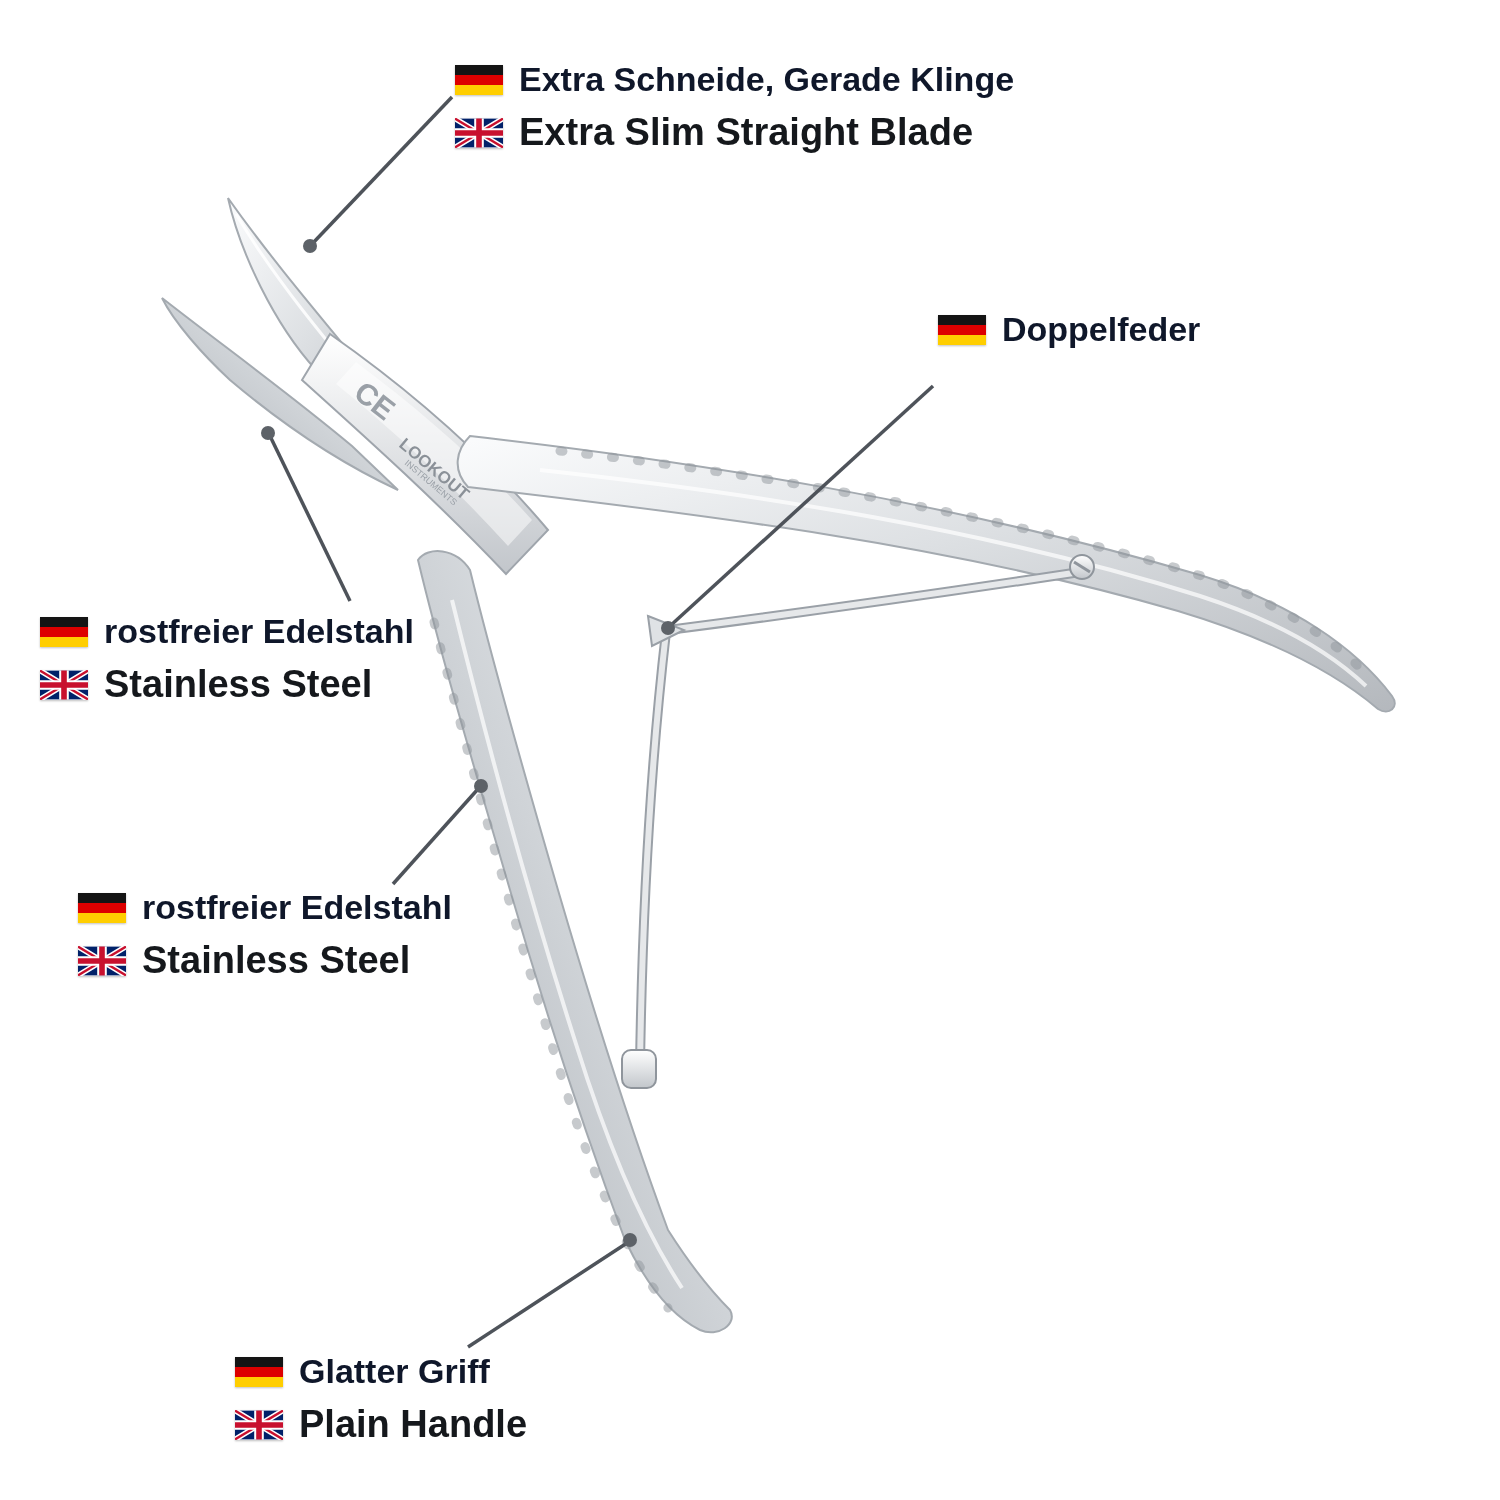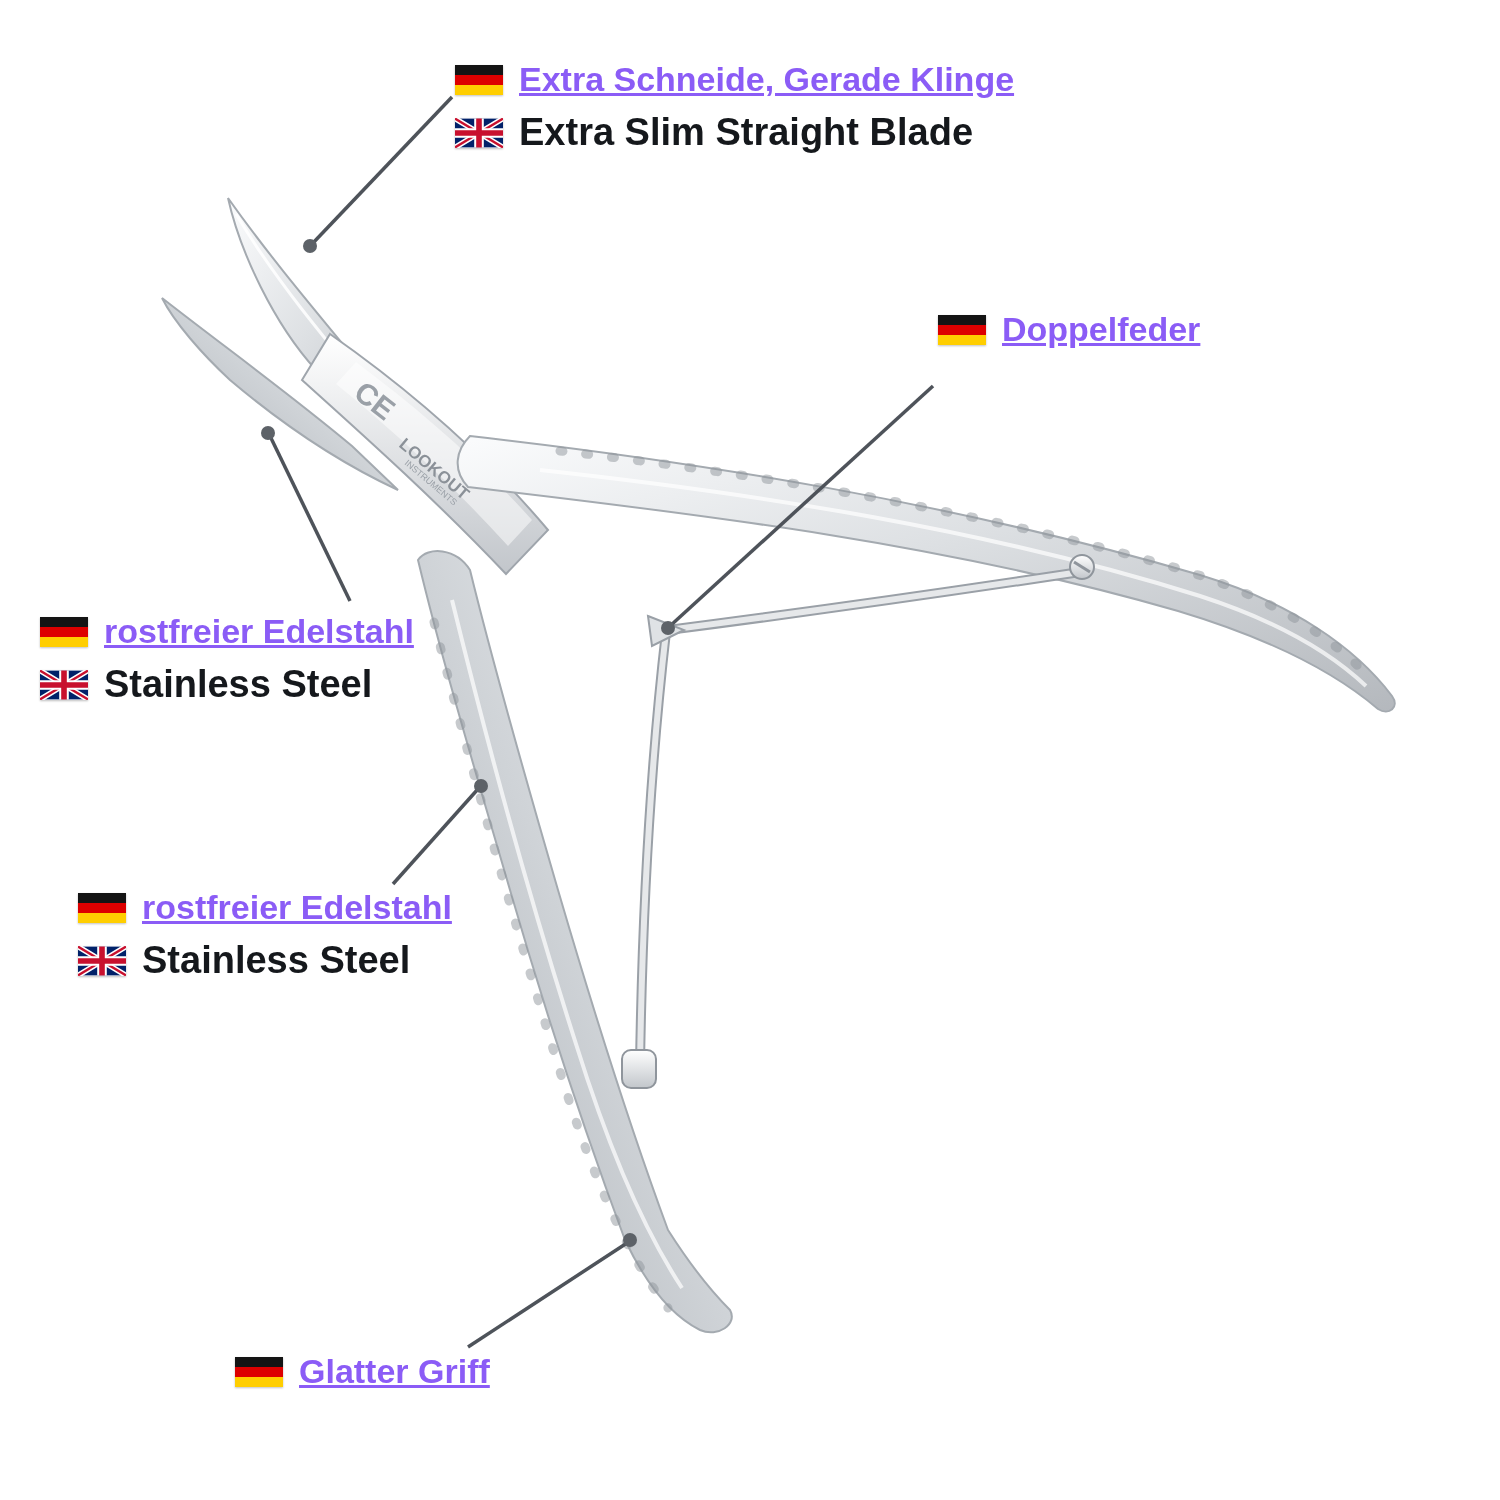--- a/index.html
+++ b/index.html
@@ -19,21 +19,21 @@
     width: 48px; height: 30px; flex: 0 0 auto; display: block;
     box-shadow: 0 1px 2px rgba(0,0,0,0.25);
   }
   .flag-de {
     background: linear-gradient(to bottom,
       #141414 0 33.4%,
       #dd0000 33.4% 66.7%,
       #ffce00 66.7% 100%);
   }
   .flag-uk svg { display: block; width: 48px; height: 30px; }
-  .txt-de { font-size: 34px; font-weight: bold; color: #8b5cf6; white-space: nowrap; text-decoration: underline; }
+  .txt-de { font-size: 34px; font-weight: bold; color: #0f172a; white-space: nowrap; }
   .txt-en { font-size: 38px; font-weight: bold; color: #15181c; white-space: nowrap; }
 
   .ann-blade       { left: 455px; top: 60px; }
   .ann-spring      { left: 938px; top: 310px; }
   .ann-steel-upper { left: 40px;  top: 612px; }
   .ann-steel-lower { left: 78px;  top: 888px; }
   .ann-handle      { left: 235px; top: 1352px; }
 </style>
 </head>
 <body>
@@ -168,15 +168,27 @@
       </span>
       <span class="txt-en">Stainless Steel</span>
     </div>
   </div>
 
   <div class="annotation ann-handle">
     <div class="ann-row">
       <span class="flag flag-de"></span>
       <span class="txt-de">Glatter Griff</span>
     </div>
+    <div class="ann-row">
+      <span class="flag flag-uk">
+        <svg viewBox="0 0 60 36">
+            <rect width="60" height="36" fill="#012169"></rect>
+            <path d="M0,0 L60,36 M60,0 L0,36" stroke="#ffffff" stroke-width="7"></path>
+            <path d="M0,0 L60,36 M60,0 L0,36" stroke="#c8102e" stroke-width="3"></path>
+            <path d="M30,0 V36 M0,18 H60" stroke="#ffffff" stroke-width="12"></path>
+            <path d="M30,0 V36 M0,18 H60" stroke="#c8102e" stroke-width="7"></path>
+          </svg>
+      </span>
+      <span class="txt-en">Plain Handle</span>
+    </div>
   </div>
 
 </div>
 
 </body></html>

